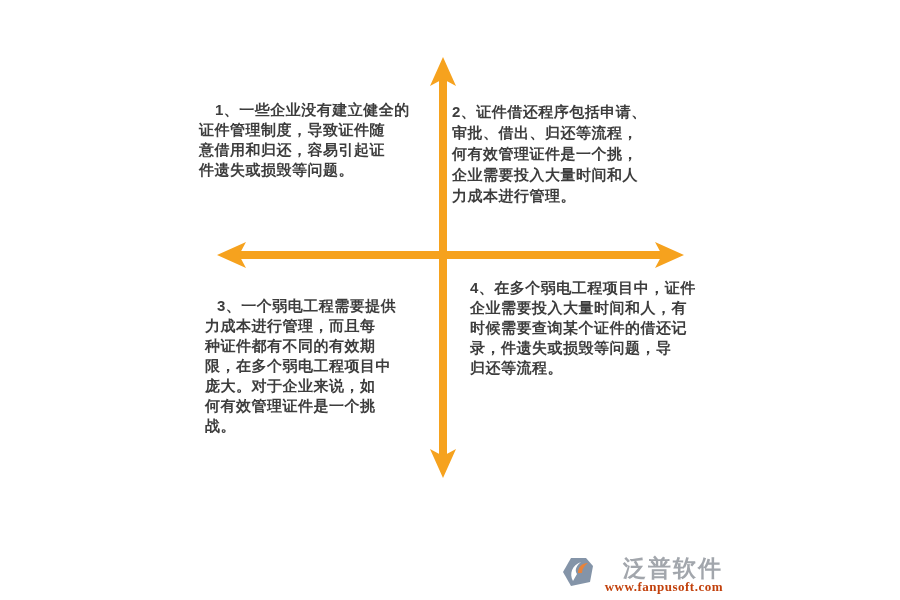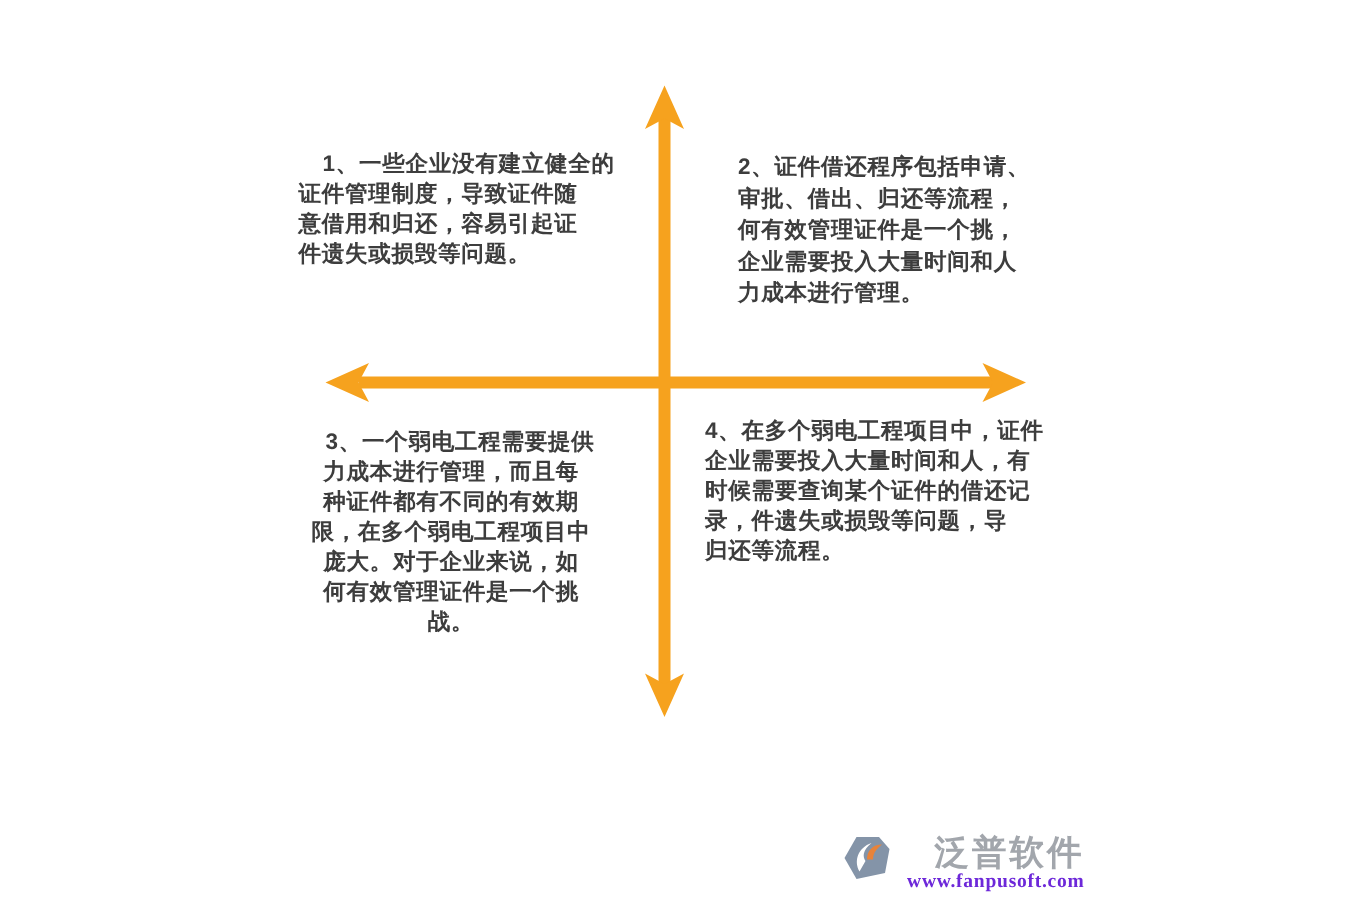--- a/index.html
+++ b/index.html
@@ -26,22 +26,22 @@
     position: absolute;
     font-size: 15px;
     line-height: 20px;
     font-weight: bold;
     color: #3D3D3D;
     letter-spacing: 0.5px;
     white-space: nowrap;
   }
   .tb-q1 { left: 199px; top: 100px; }
   .tb-q1 > div:first-child { padding-left: 16px; }
-  .tb-q2 { left: 492px; top: 101px; line-height: 21px; }
-  .tb-q3 { left: 205px; top: 285px; text-align: center; }
+  .tb-q2 { left: 452px; top: 101px; line-height: 21px; }
+  .tb-q3 { left: 205px; top: 296px; }
   .tb-q3 > div:first-child { padding-left: 12px; }
   .tb-q4 { left: 470px; top: 278px; line-height: 20px; }
   .brand-footer {
     position: absolute;
     right: 8px;
     bottom: 6px;
     display: flex;
     align-items: flex-start;
     gap: 10px;
   }
@@ -54,21 +54,21 @@
     font-size: 23px;
     line-height: 22px;
     font-weight: bold;
     color: #A2A6AC;
     letter-spacing: 2px;
   }
   .brand-url {
     font-size: 13px;
     line-height: 15px;
     font-weight: bold;
-    color: #6d28d9;
+    color: #c2410c;
     letter-spacing: 0.5px;
     font-family: "Liberation Serif", serif;
   }
 </style>
 </head>
 <body>
 
 <div class="canvas">
 
   <svg class="axes" viewBox="0 0 900 600" xmlns="http://www.w3.org/2000/svg" aria-hidden="true">

